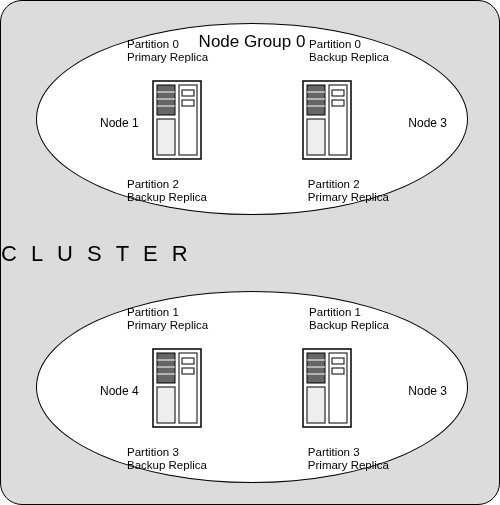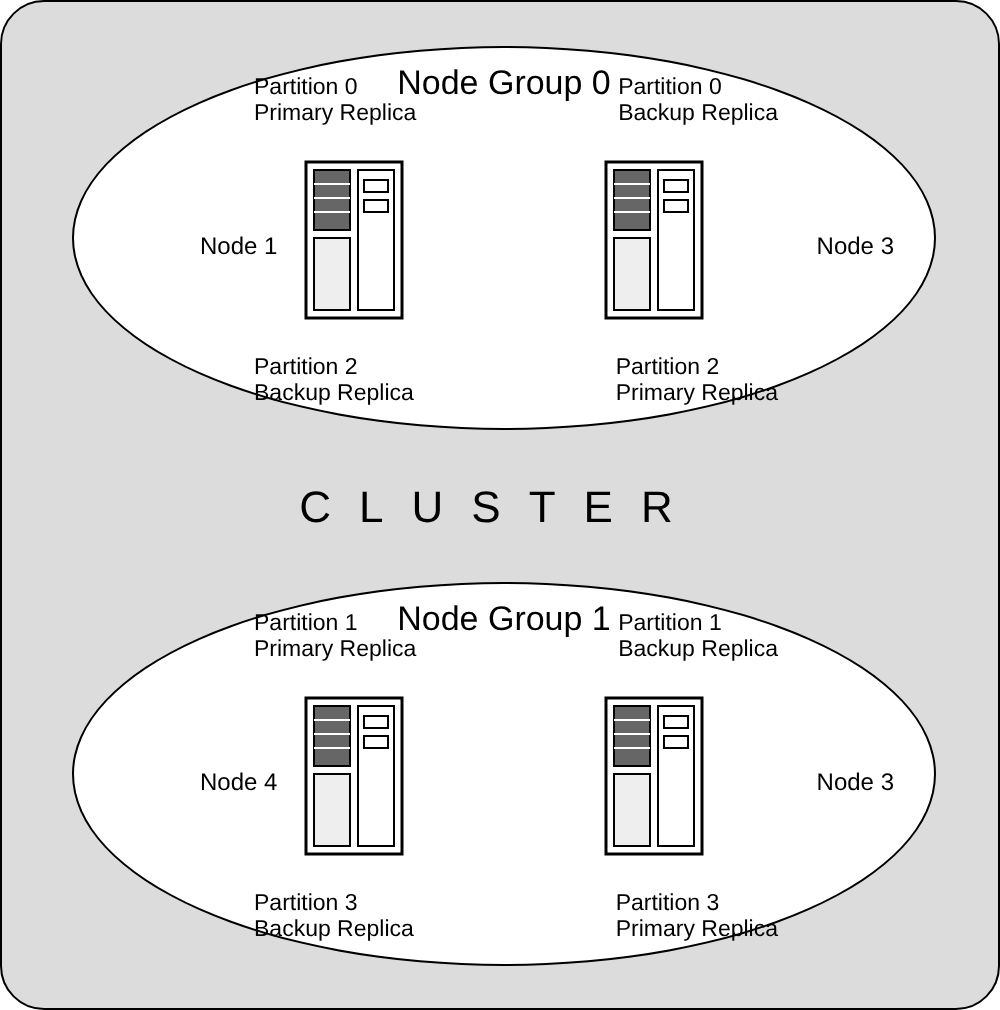--- a/index.html
+++ b/index.html
@@ -68,21 +68,21 @@
     height: 80px;
   }
   .server-icon.left  { left: 115px; }
   .server-icon.right { right: 115px; }
   .server-icon svg { width: 50px; height: 80px; display: block; }
 
   .cluster-label {
     position: absolute;
     left: 0; right: 0;
     top: 240px;
-    text-align: center;
+    text-align: left;
     font-size: 22px;
     letter-spacing: 14px;
   }
 </style>
 </head>
 <body>
 
 <div class="frame">
 
   <div class="ellipse top">
@@ -133,21 +133,20 @@
     </div>
     <div class="part-label br">
       <span class="l1">Partition 2</span>
       <span class="l2">Primary Replica</span>
     </div>
   </div>
 
   <div class="cluster-label">CLUSTER</div>
 
   <div class="ellipse bottom">
-    <div class="group-title">Node Group 1</div>
 
     <div class="part-label tl">
       <span class="l1">Partition 1</span>
       <span class="l2">Primary Replica</span>
     </div>
     <div class="part-label tr">
       <span class="l1">Partition 1</span>
       <span class="l2">Backup Replica</span>
     </div>
 

